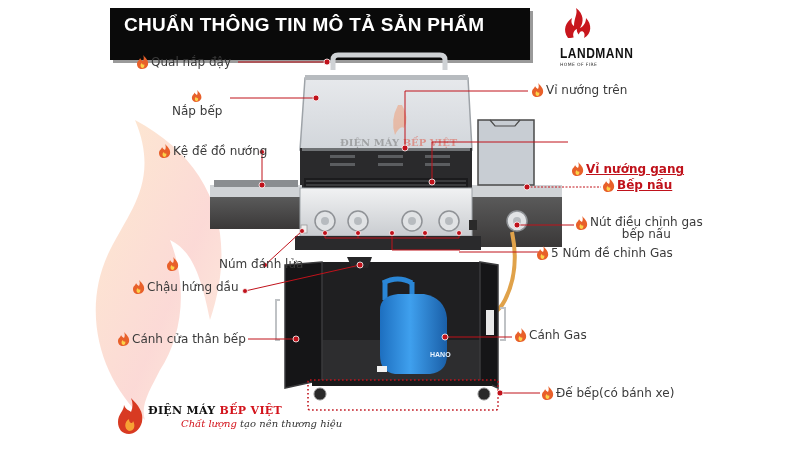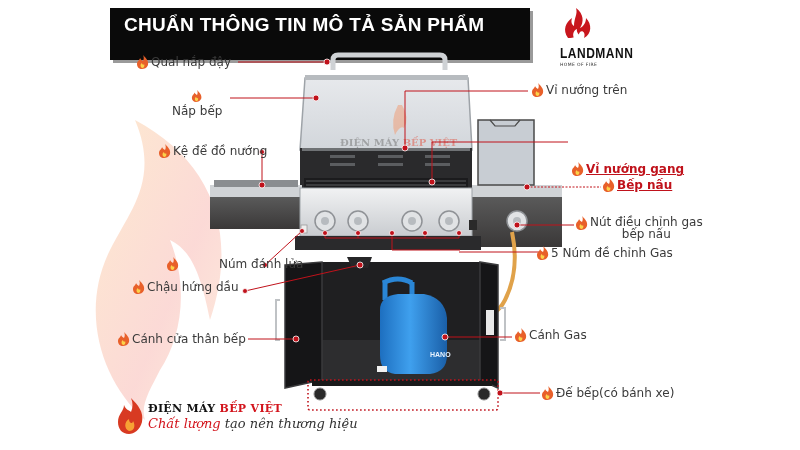--- a/index.html
+++ b/index.html
@@ -32,21 +32,21 @@
   .label.multi { align-items: flex-start; }
   .label.multi .txt { text-align: center; line-height: 12px; }
 
   
   .grill { position: absolute; left: 0; top: 0; width: 800px; height: 450px; pointer-events: none; }
 
   
   .shop-logo { position: absolute; left: 118px; top: 398px; display: flex; align-items: center; gap: 4px; }
   .shop-logo .l1 { font-family: "DejaVu Serif", serif; font-weight: bold; font-size: 11px; color: #111; letter-spacing: 0.3px; }
   .shop-logo .l1 .accent { color: #d3141c; }
-  .shop-logo .l2 { font-family: "DejaVu Serif", serif; font-style: italic; font-size: 13px; color: #333; margin-top: 1px; }
+  .shop-logo .l2 { font-family: "DejaVu Serif", serif; font-style: italic; font-size: 10px; color: #333; margin-top: 1px; margin-left: 33px; }
   .shop-logo .l2 .accent { color: #d3141c; }
 </style>
 </head>
 <body>
 
 <svg class="bg-flame" viewBox="0 0 190 300">
   <defs>
     <linearGradient id="bgf" x1="0" y1="0" x2="1" y2="1">
       <stop offset="0" stop-color="#fde6c8"></stop>
       <stop offset="0.6" stop-color="#fbd3cf"></stop>

